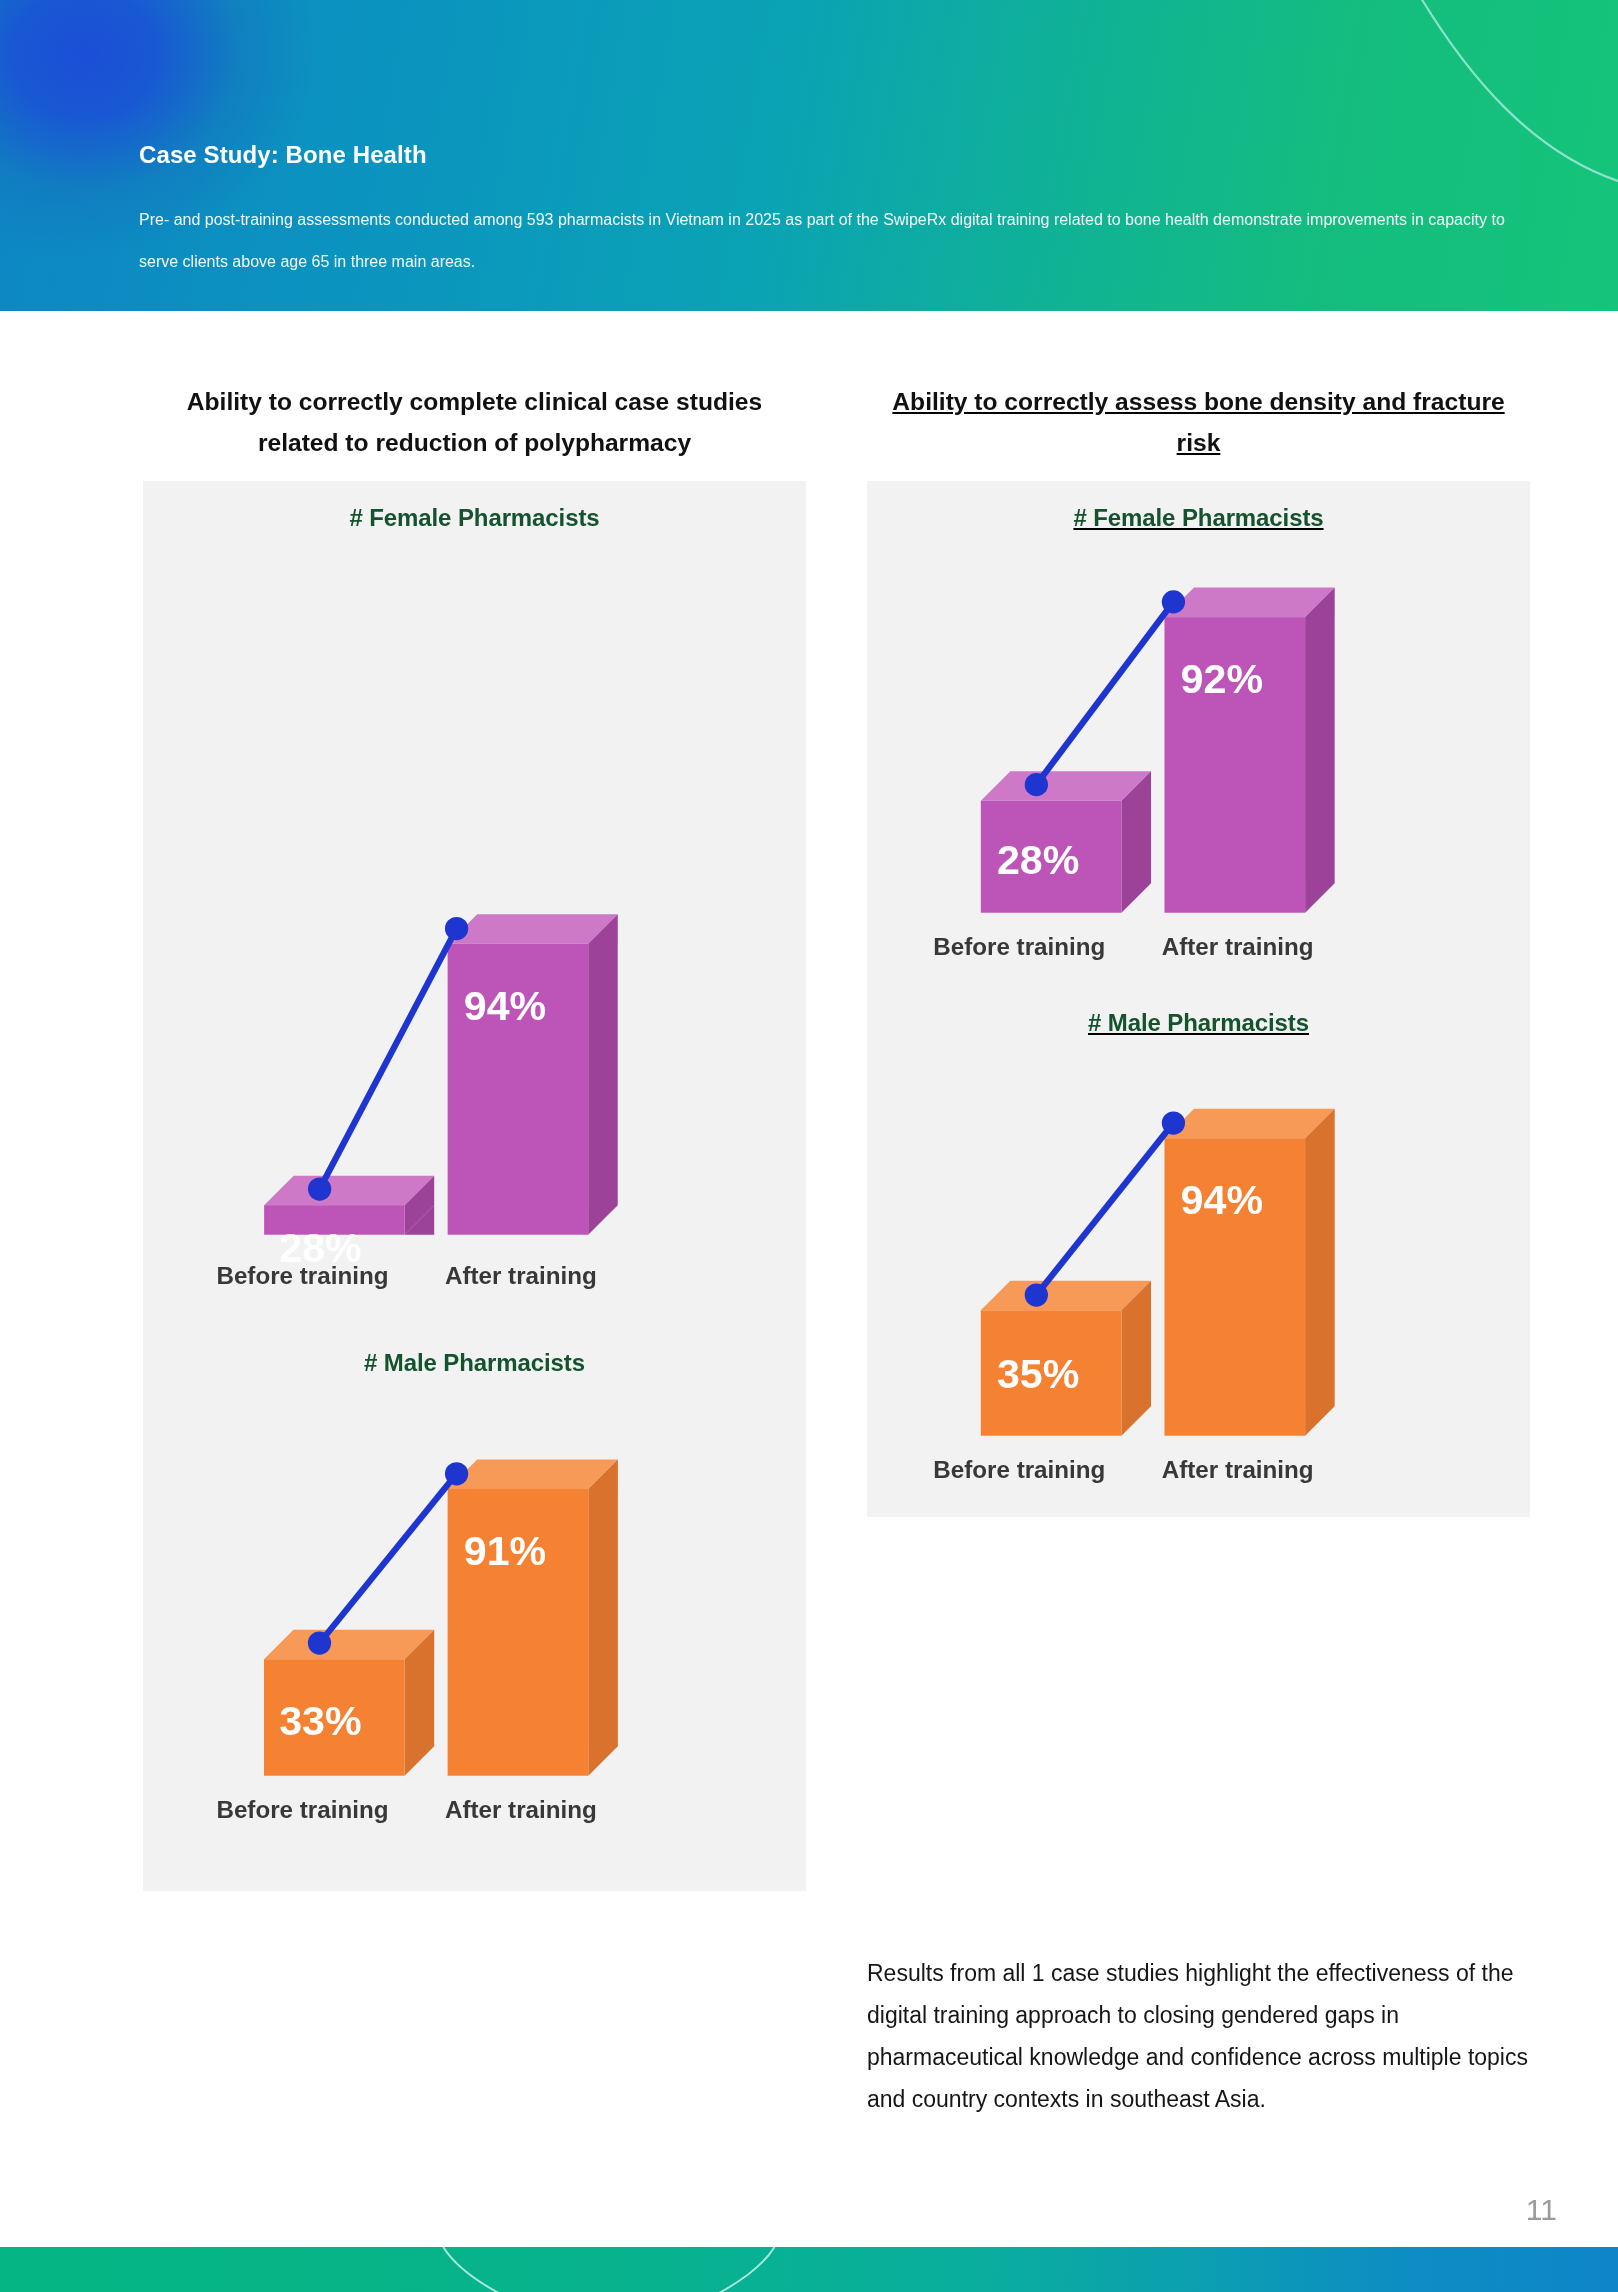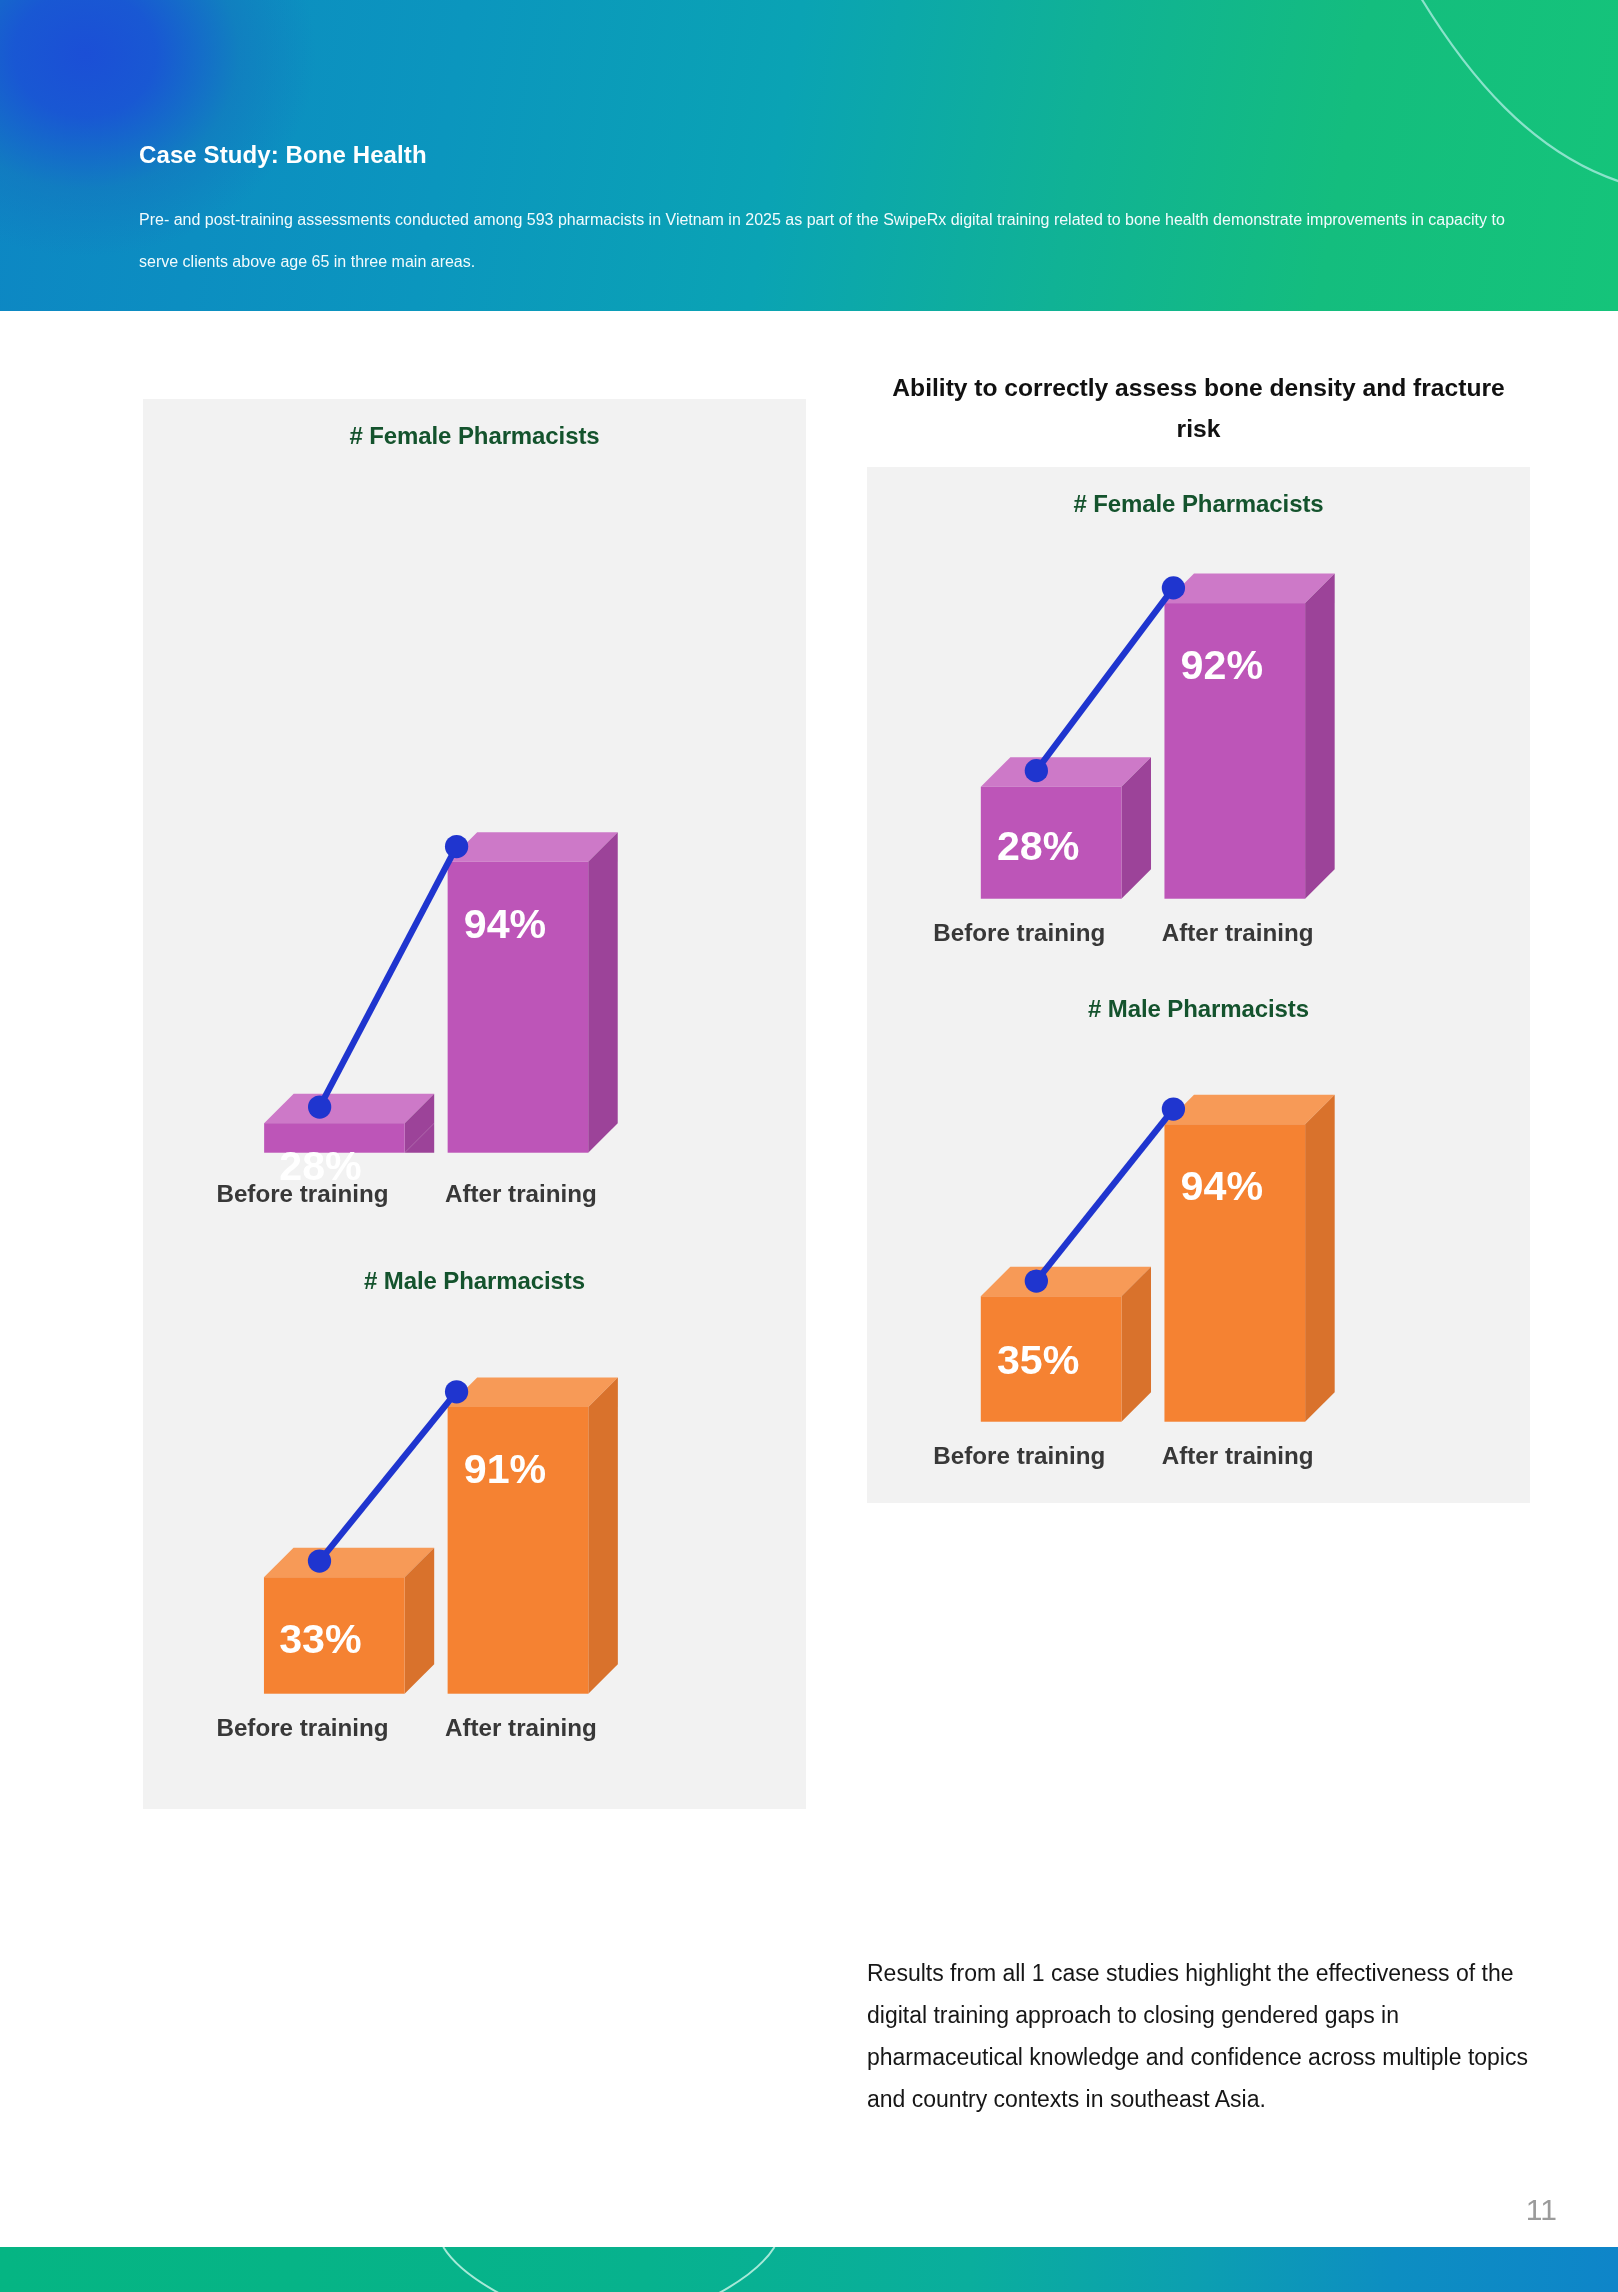--- a/index.html
+++ b/index.html
@@ -25,21 +25,21 @@
     color:#ffffff;font-size:24px;font-weight:700;letter-spacing:0.1px;
     white-space:nowrap;
   }
   #header-body{
     position:absolute;left:139px;top:199px;width:1397px;
     color:#f2fbfd;font-size:16px;line-height:42px;font-weight:400;
   }
 
   
   #col-left{position:absolute;left:143px;top:381px;width:663px;}
-  #col-right{position:absolute;left:867px;top:367px;width:663px;}
+  #col-right{position:absolute;left:867px;top:381px;width:663px;text-decoration:underline;}
 
   .col-heading{
     color:#111111;font-size:24.6px;font-weight:700;line-height:41px;
     text-align:center;
   }
   #col-left .col-heading{padding:0 4.5px;}
   #col-right .col-heading{padding:0 25px;}
 
   .panel{
     background:#f2f2f2;
@@ -83,20 +83,21 @@
 <div id="header">
   <svg id="header-arc" viewBox="0 0 420 330" preserveAspectRatio="none">
     <path d="M 178 -40 C 250 90, 330 175, 430 205" fill="none" stroke="#9fe9d8" stroke-width="2.4" opacity="0.85"></path>
   </svg>
   <div id="header-title">Case Study: Bone Health</div>
   <div id="header-body">Pre- and post-training assessments conducted among 593 pharmacists in Vietnam in 2025 as part of the SwipeRx digital training related to bone health demonstrate improvements in capacity to serve clients above age 65 in three main areas.</div>
 </div>
 
 <div id="col-left">
 
+  <div class="col-heading">Ability to correctly complete clinical case studies related to reduction of polypharmacy</div>
 
   <div class="panel" style="margin-top:18px;">
 
     <div class="panel-title"># Female Pharmacists</div>
 
     <svg class="chart-svg" viewBox="0 0 740 830" height="743">
 
       <g>
         <polygon points="340,460 373,427 530,427 497,460" fill="#cd79c8"></polygon>
         <polygon points="497,460 530,427 530,752 497,785" fill="#9c4399"></polygon>

